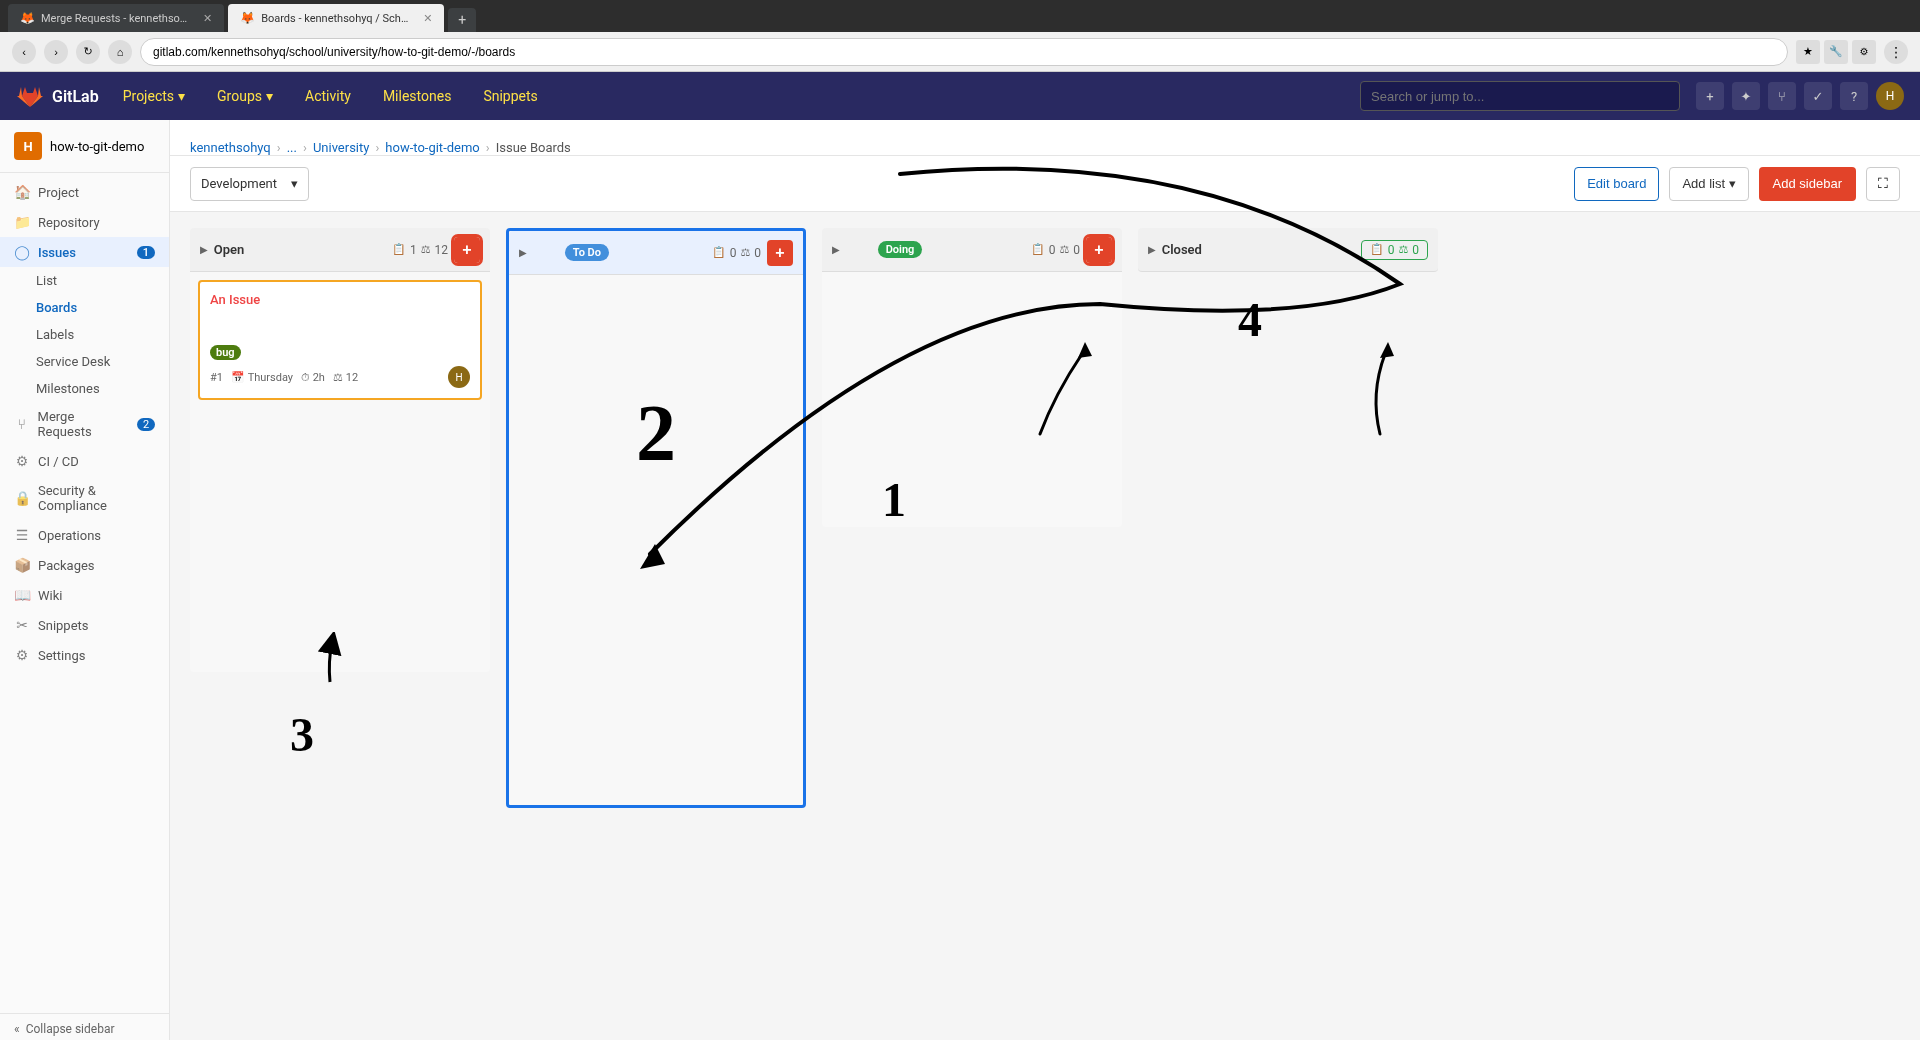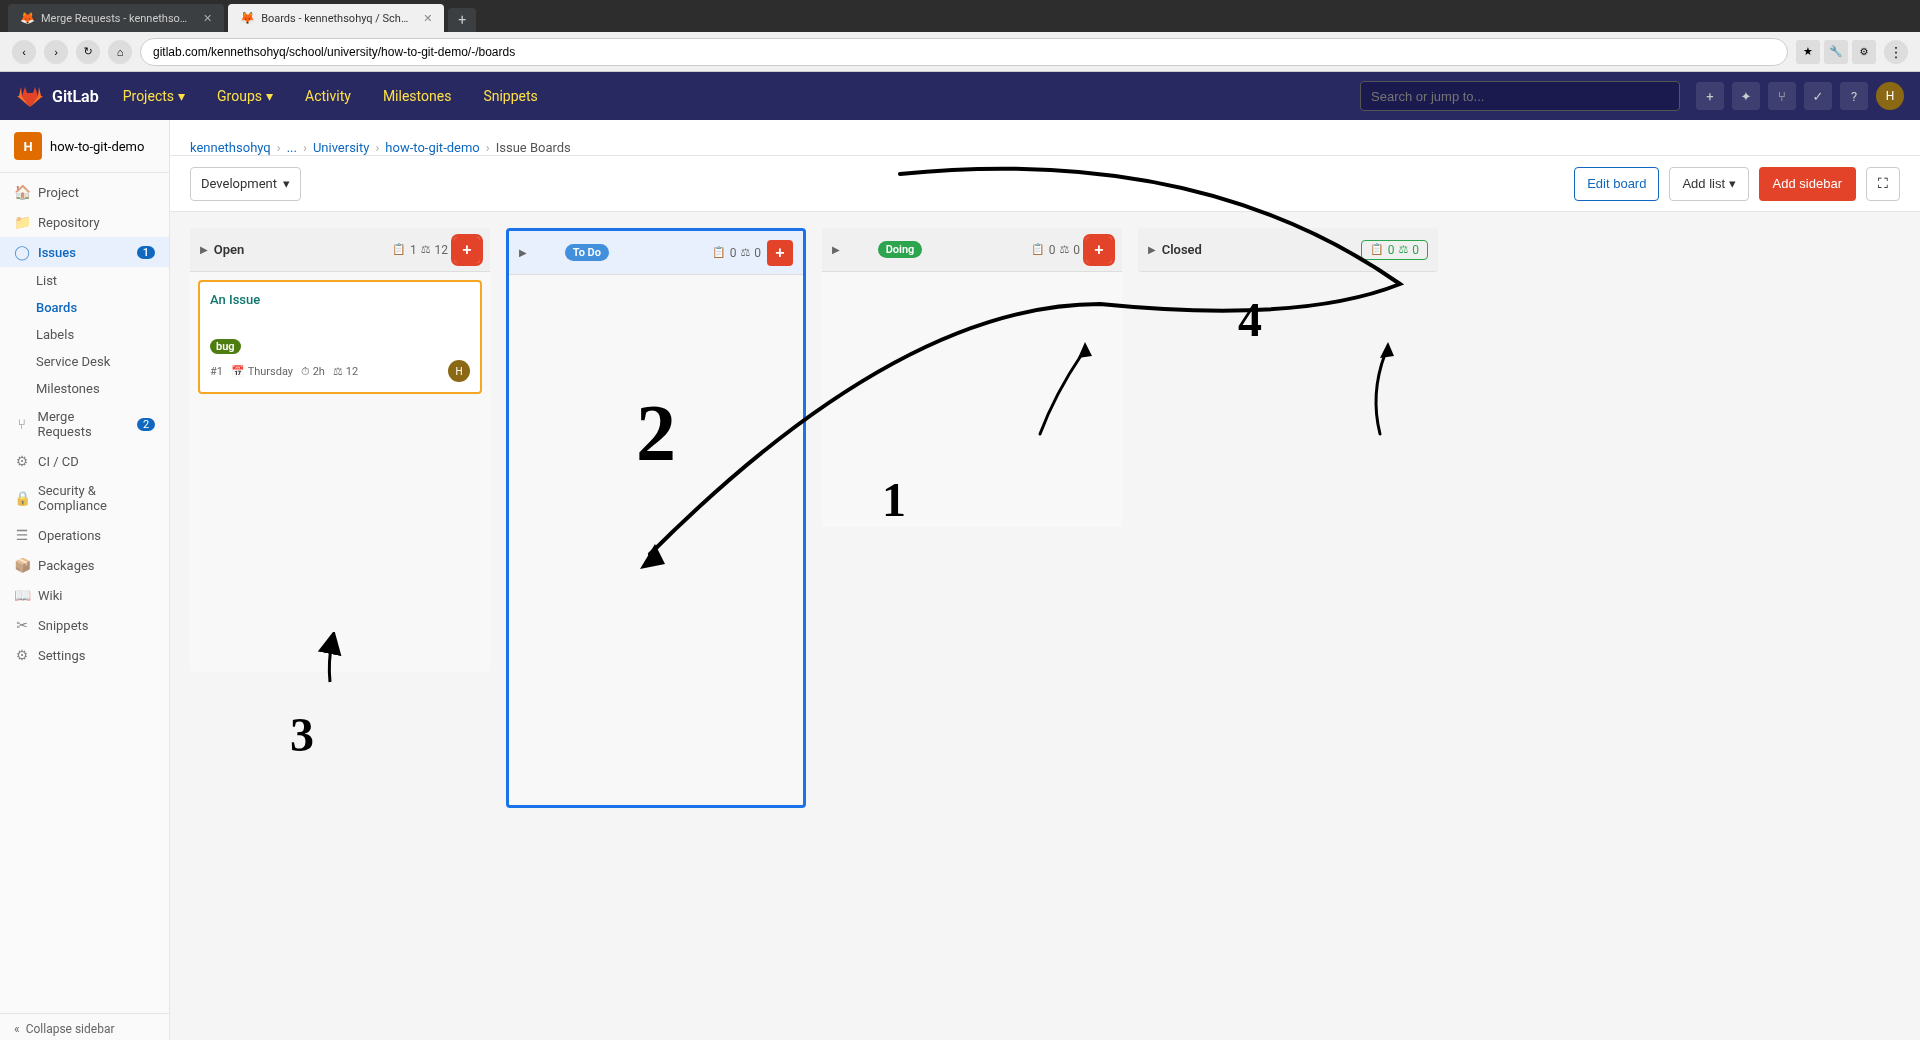--- a/index.html
+++ b/index.html
@@ -130,21 +130,21 @@
       flex-shrink: 0;
     }
     .board-dropdown {
       height: 34px;
       padding: 0 10px;
       border: 1px solid #ccc;
       border-radius: 4px;
       background: #fff;
       display: flex;
       align-items: center;
-      gap: 6px;
+      gap: 14px;
       cursor: pointer;
       font-size: 13px;
       color: #333;
     }
     .board-search {
       flex: 1;
       max-width: 280px;
       height: 34px;
       border: 1px solid #ccc;
       border-radius: 4px;
@@ -255,21 +255,21 @@
     }
 
     
     .issue-card {
       background: #fff;
       border: 2px solid #f5a623;
       border-radius: 4px;
       padding: 10px;
       margin-bottom: 8px;
     }
-    .issue-title { font-size: 13px; color: #0f766e; font-weight: 500; }
+    .issue-title { font-size: 13px; color: #ef4444; font-weight: 500; margin-bottom: 6px; }
     .issue-label {
       display: inline-block;
       padding: 1px 6px;
       border-radius: 10px;
       font-size: 11px;
       font-weight: 600;
       margin-bottom: 6px;
     }
     .label-bug { background: #4d7c0f; color: #fff; margin-top: 32px; }
     .issue-meta { display: flex; align-items: center; gap: 8px; color: #666; font-size: 11px; }

